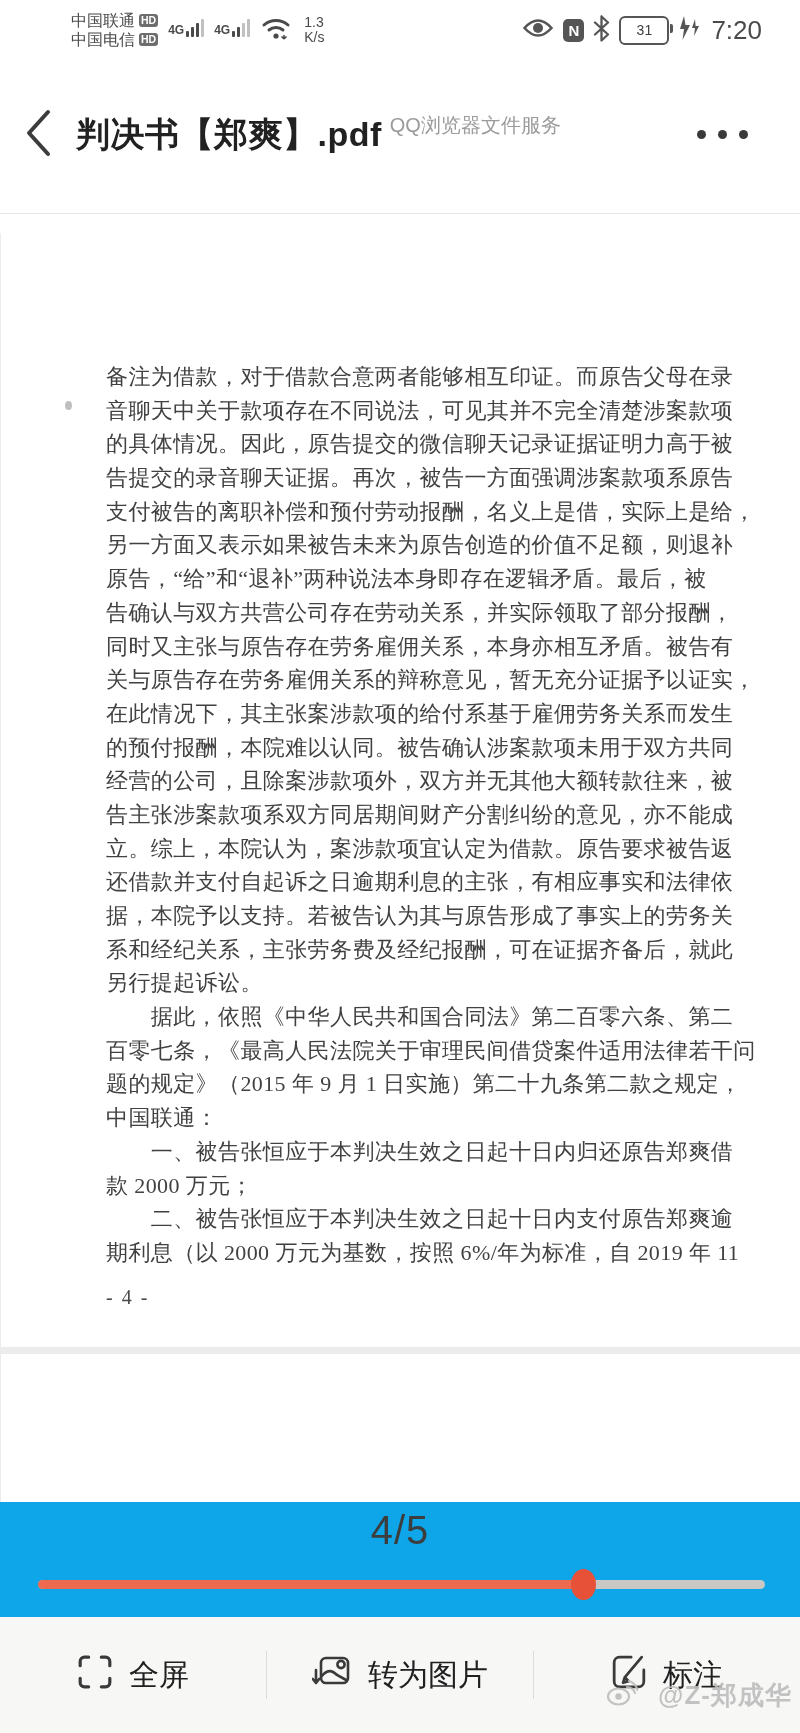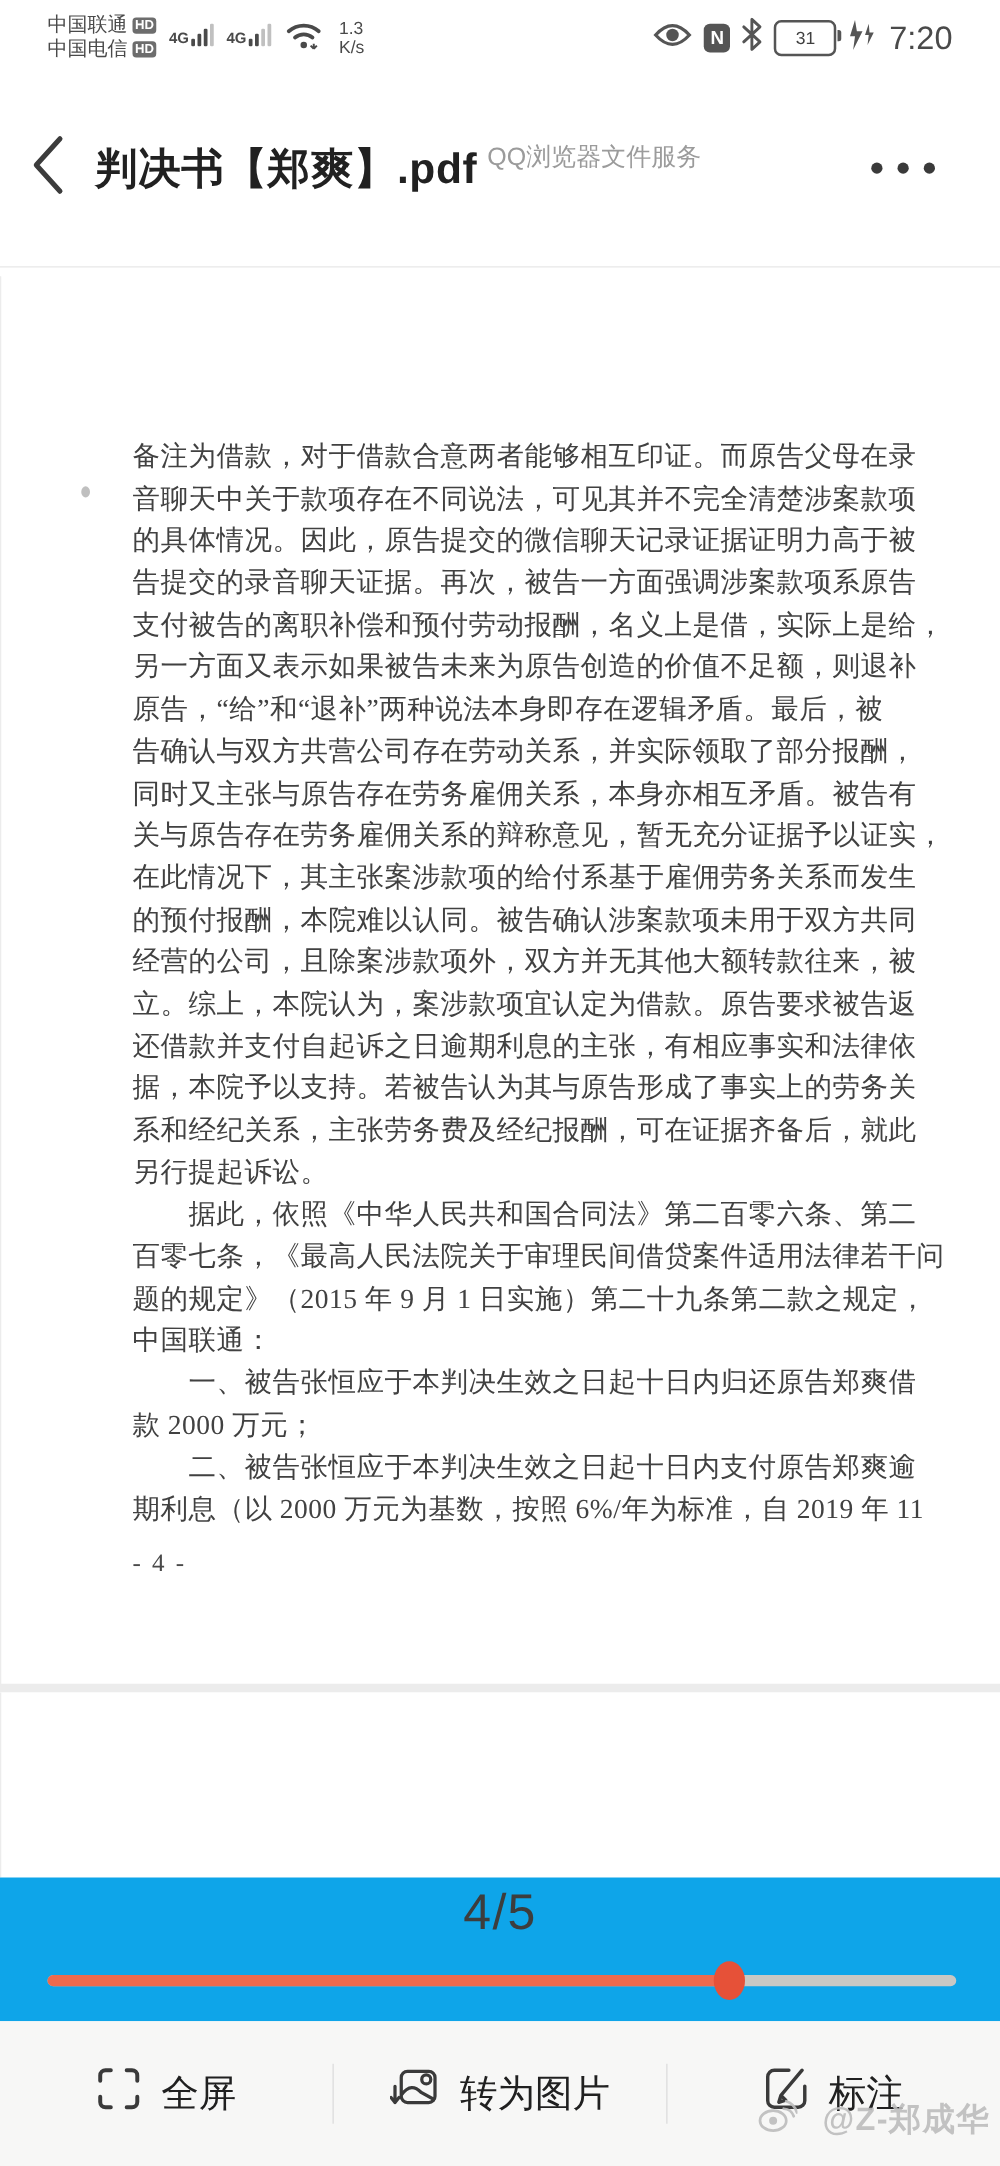--- a/index.html
+++ b/index.html
@@ -5,21 +5,21 @@
   html,body{margin:0;padding:0;background:#fff;}
   #screen{position:relative;width:800px;height:1733px;background:#fff;overflow:hidden;
           font-family:"Liberation Sans","DejaVu Sans",sans-serif;}
 
   
   .statusbar{position:absolute;top:0;left:0;width:800px;height:56px;display:flex;
              justify-content:space-between;align-items:center;padding:4px 38px 0 38px;
              box-sizing:border-box;color:#4f4f4f;}
   .sb-left{display:flex;align-items:center;gap:10px;}
   .carriers{display:flex;flex-direction:column;gap:1px;}
-  .carrier-row{display:flex;align-items:center;gap:4px;font-size:16px;line-height:18px;color:#4a4a4a;}
+  .carrier-row{display:flex;align-items:center;gap:4px;font-size:16px;line-height:18px;color:#4a4a4a;margin-left:33px;}
   .hd-badge{display:inline-block;background:#6d6d6d;color:#fff;font-size:10.5px;font-weight:bold;
             border-radius:3px;padding:1px 2px;line-height:11px;}
   .netgroup{display:flex;align-items:flex-end;gap:2px;}
   .net-label{font-size:12px;font-weight:bold;color:#4a4a4a;align-self:flex-start;margin-top:6px;}
   .bars{display:flex;align-items:flex-end;gap:2px;height:20px;margin-bottom:6px;}
   .bar{width:3px;background:#4a4a4a;border-radius:1px;}
   .bar.dim{background:#c0c0c0;}
   .speed{display:flex;flex-direction:column;font-size:14px;line-height:15px;color:#4a4a4a;margin-left:2px;}
   .sb-right{display:flex;align-items:center;gap:9px;}
   .nfc-badge{width:21px;height:23px;background:#555;color:#fff;border-radius:5px;display:flex;
@@ -35,21 +35,21 @@
           border-bottom:1px solid #e7e7e7;background:#fff;box-sizing:border-box;}
   .back-btn{width:76px;height:100%;display:flex;align-items:center;justify-content:center;cursor:pointer;}
   .title-block{display:flex;gap:8px;flex:1;min-width:0;}
   .file-title{font-size:34px;font-weight:bold;color:#212121;letter-spacing:.5px;}
   .file-subtitle{font-size:20px;color:#9b9b9b;}
   .menu-btn{display:flex;gap:12px;margin-right:48px;padding:14px 4px;cursor:pointer;}
   .dot{width:9px;height:9px;border-radius:50%;background:#3a3a3a;}
 
   
   .doc-page{position:absolute;left:0;width:800px;background:#fff;border-left:1px solid #ececec;box-sizing:border-box;}
-  .page4{top:221px;height:1127px;}
+  .page4{top:233px;height:1127px;}
   .page-gap{position:absolute;top:1347px;left:0;width:800px;height:7px;background:#ececec;}
   .page5{top:1354px;height:148px;overflow:hidden;}
   .doc-text{font-family:"Liberation Serif","DejaVu Serif",serif;color:#414141;}
   .page4 .doc-text{padding:127px 90px 0 105px;}
   .page5 .doc-text{padding:118px 90px 0 105px;margin-top:42px;}
   .doc-line{font-size:22px;line-height:33.7px;height:33.7px;white-space:nowrap;letter-spacing:.4px;}
   .page-footer{font-family:"Liberation Serif","DejaVu Serif",serif;font-size:20px;color:#4a4a4a;
                padding-left:105px;margin-top:16px;letter-spacing:2px;}
   .speck{position:absolute;left:64px;top:168px;width:7px;height:9px;background:#8a8a8a;border-radius:50%;opacity:.55;}
 
@@ -172,20 +172,21 @@
         <div class="doc-line">告提交的录音聊天证据。再次，被告一方面强调涉案款项系原告</div>
         <div class="doc-line">支付被告的离职补偿和预付劳动报酬，名义上是借，实际上是给，</div>
         <div class="doc-line">另一方面又表示如果被告未来为原告创造的价值不足额，则退补</div>
         <div class="doc-line">原告，“给”和“退补”两种说法本身即存在逻辑矛盾。最后，被</div>
         <div class="doc-line">告确认与双方共营公司存在劳动关系，并实际领取了部分报酬，</div>
         <div class="doc-line">同时又主张与原告存在劳务雇佣关系，本身亦相互矛盾。被告有</div>
         <div class="doc-line">关与原告存在劳务雇佣关系的辩称意见，暂无充分证据予以证实，</div>
         <div class="doc-line">在此情况下，其主张案涉款项的给付系基于雇佣劳务关系而发生</div>
         <div class="doc-line">的预付报酬，本院难以认同。被告确认涉案款项未用于双方共同</div>
         <div class="doc-line">经营的公司，且除案涉款项外，双方并无其他大额转款往来，被</div>
+        <div class="doc-line">告主张涉案款项系双方同居期间财产分割纠纷的意见，亦不能成</div>
         <div class="doc-line">立。综上，本院认为，案涉款项宜认定为借款。原告要求被告返</div>
         <div class="doc-line">还借款并支付自起诉之日逾期利息的主张，有相应事实和法律依</div>
         <div class="doc-line">据，本院予以支持。若被告认为其与原告形成了事实上的劳务关</div>
         <div class="doc-line">系和经纪关系，主张劳务费及经纪报酬，可在证据齐备后，就此</div>
         <div class="doc-line">另行提起诉讼。</div>
         <div class="doc-line">　　据此，依照《中华人民共和国合同法》第二百零六条、第二</div>
         <div class="doc-line">百零七条，《最高人民法院关于审理民间借贷案件适用法律若干问</div>
         <div class="doc-line">题的规定》（2015 年 9 月 1 日实施）第二十九条第二款之规定，</div>
         <div class="doc-line">中国联通：</div>
         <div class="doc-line">　　一、被告张恒应于本判决生效之日起十日内归还原告郑爽借</div>

